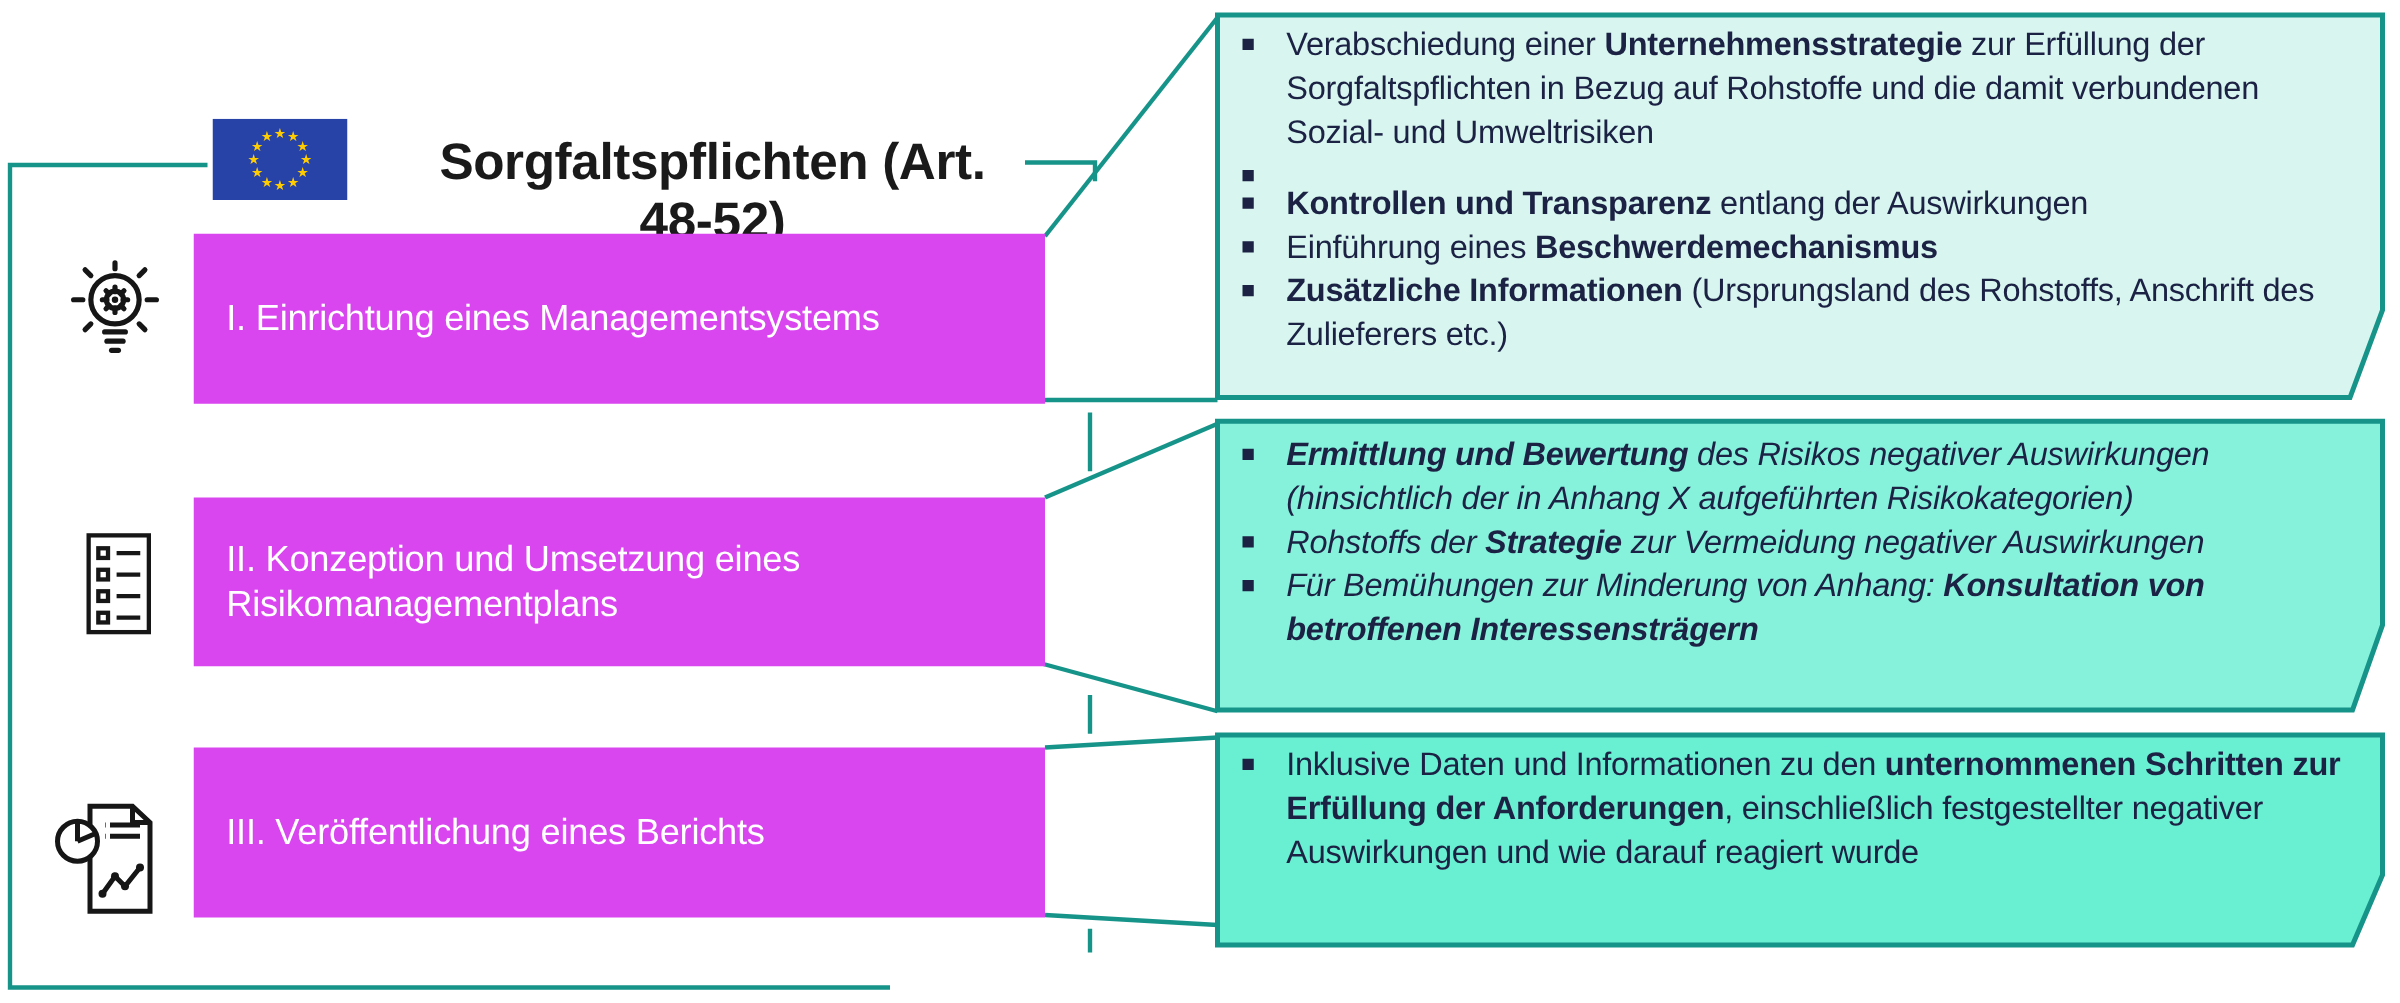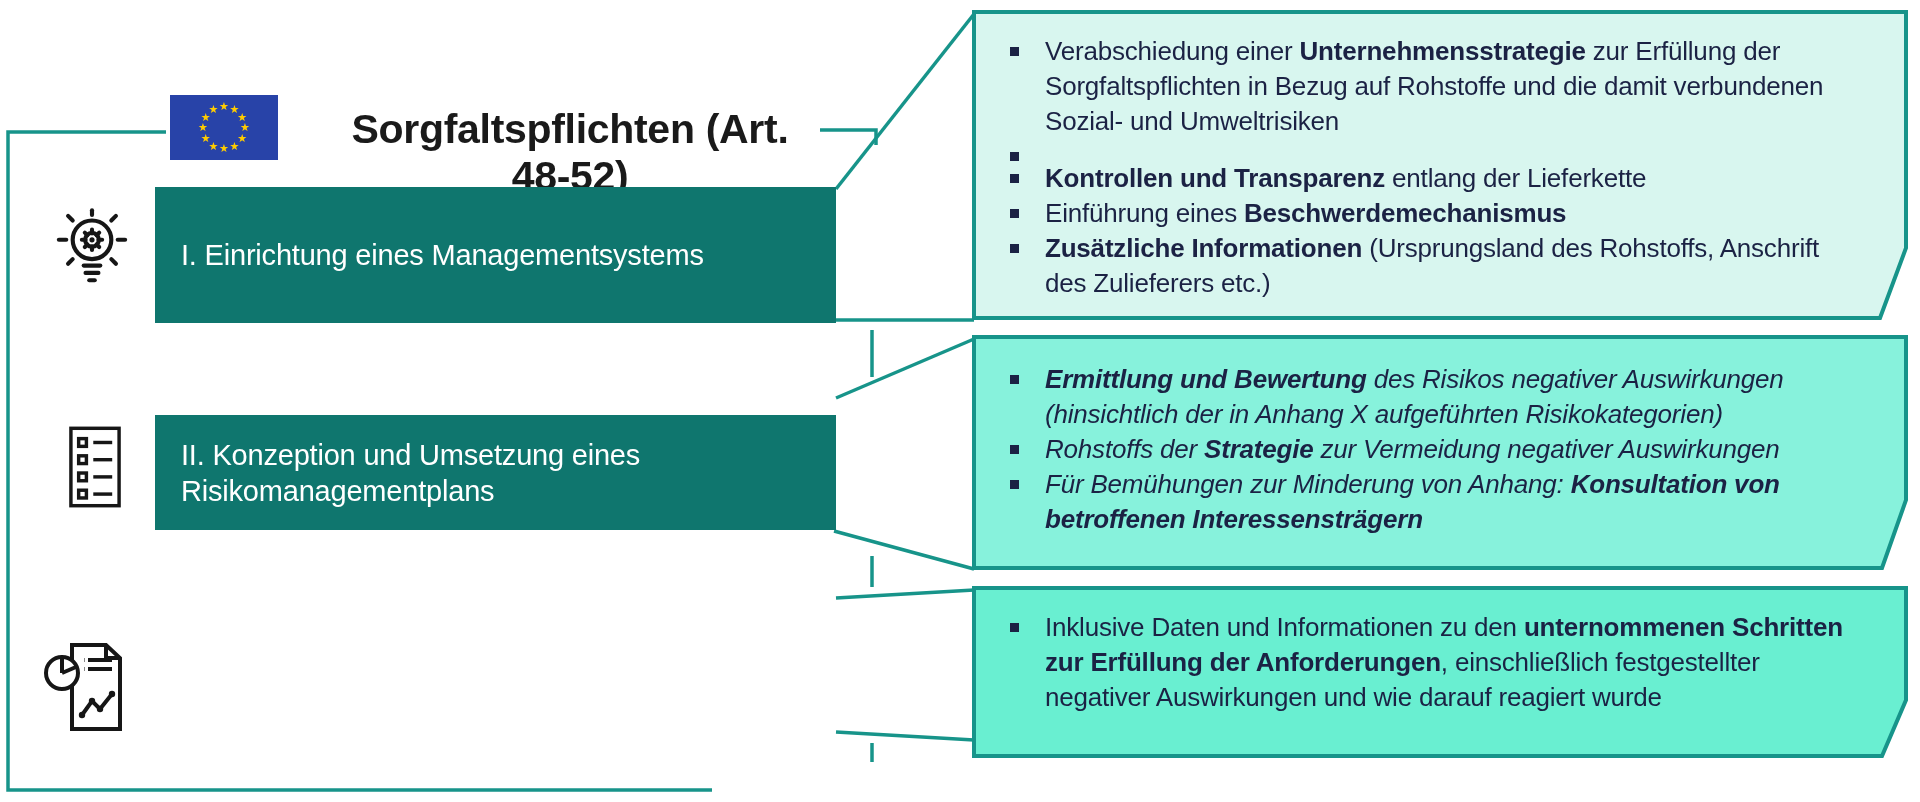--- a/index.html
+++ b/index.html
@@ -2,44 +2,44 @@
 <html><head>
 <meta charset="utf-8">
 <style>
   html,body{margin:0;padding:0;background:#ffffff;}
   .canvas{
     position:relative;width:1920px;height:802px;background:#ffffff;overflow:hidden;
     font-family:"Liberation Sans",sans-serif;
   }
   .overlay{position:absolute;left:0;top:0;width:1920px;height:802px;z-index:1;}
   .step-box{
-    position:absolute;left:155px;width:681px;background:#0f766e;color:#ffffff;
+    position:absolute;left:155px;width:681px;background:#d946ef;color:#ffffff;
     display:flex;align-items:center;box-sizing:border-box;padding:0 20px 0 26px;
     font-size:29px;line-height:36px;z-index:2;letter-spacing:-0.2px;
   }
   .box-1{top:187px;height:136px;}
-  .box-2{top:398px;height:115px;margin-top:17px;}
+  .box-2{top:398px;height:135px;}
   .box-3{top:598px;height:136px;}
   .page-title{
     position:absolute;left:320px;top:106px;width:500px;text-align:center;
     font-size:41px;font-weight:bold;color:#1a1a1a;z-index:2;letter-spacing:-0.3px;
   }
   .flag{position:absolute;left:170px;top:95px;width:108px;height:65px;z-index:2;}
   .icon{position:absolute;z-index:2;}
   .icon-1{left:46px;top:203px;width:92px;height:92px;}
   .icon-2{left:52px;top:421px;width:86px;height:92px;}
   .icon-3{left:40px;top:631px;width:100px;height:112px;}
   .callout-text{
     position:absolute;left:994px;width:886px;z-index:2;color:#1B2244;
     font-size:26px;line-height:35px;letter-spacing:-0.2px;
   }
   .ct-1{top:18px;}
   .ct-2{top:346px;font-style:italic;}
   .ct-3{top:594px;}
-  .callout-text ul{list-style:none;margin:16px;padding:0;}
+  .callout-text ul{list-style:none;margin:0;padding:0;}
   .callout-text li{display:flex;gap:26px;align-items:flex-start;}
   .bullet-marker{flex:0 0 9px;width:9px;height:9px;background:#1B2244;margin-top:13px;}
   .callout-text b{font-weight:bold;}
 </style>
 </head>
 <body>
 
 <div class="canvas">
 
   <svg class="overlay" viewBox="0 0 1920 802">
@@ -81,20 +81,23 @@
       </g>
   </svg>
 
   <div class="page-title">Sorgfaltspflichten (Art. 48-52)</div>
 
   <div class="step-box box-1">
     <span>I. Einrichtung eines Managementsystems</span>
   </div>
   <div class="step-box box-2">
     <span>II. Konzeption und Umsetzung eines Risikomanagementplans</span>
+  </div>
+  <div class="step-box box-3">
+    <span>III. Veröffentlichung eines Berichts</span>
   </div>
 
   <svg class="icon icon-1" viewBox="0 0 100 100">
     <g fill="none" stroke="#161616" stroke-width="4.5" stroke-linecap="round">
       <circle cx="50" cy="40" r="21"></circle>
       <path d="M41,68 H59"></path>
       <path d="M43,76 H57"></path>
       <path d="M47,84 H53"></path>
 
       <path d="M50,8 V13"></path>
@@ -148,21 +151,21 @@
     <ul>
         <li>
           <span class="bullet-marker"></span>
           <span><span>Verabschiedung einer </span><b>Unternehmensstrategie</b><span> zur Erfüllung der Sorgfaltspflichten in Bezug auf Rohstoffe und die damit verbundenen Sozial- und Umweltrisiken</span></span>
         </li>
         <li>
           <span class="bullet-marker"></span>
         </li>
         <li>
           <span class="bullet-marker"></span>
-          <span><b>Kontrollen und Transparenz</b><span> entlang der Lieferkette</span></span>
+          <span><b>Kontrollen und Transparenz</b><span> entlang der Auswirkungen</span></span>
         </li>
         <li>
           <span class="bullet-marker"></span>
           <span><span>Einführung eines </span><b>Beschwerdemechanismus</b></span>
         </li>
         <li>
           <span class="bullet-marker"></span>
           <span><b>Zusätzliche Informationen</b><span> (Ursprungsland des Rohstoffs, Anschrift des Zulieferers etc.)</span></span>
         </li>
       </ul>

